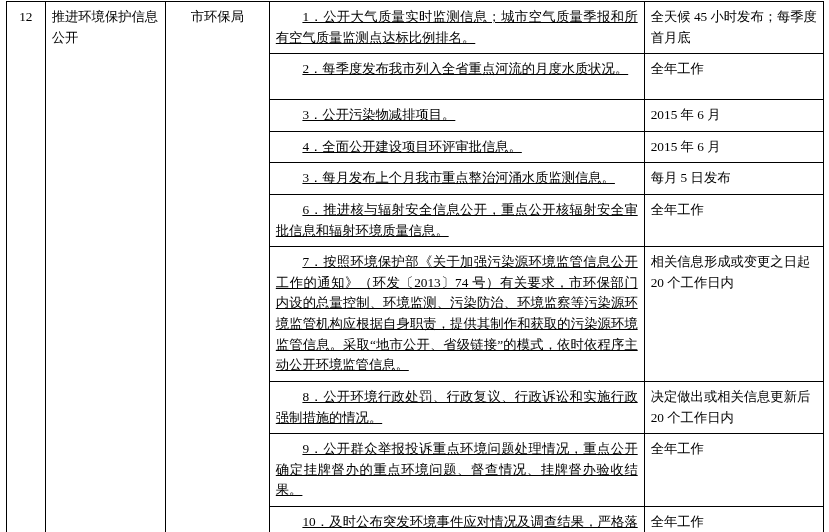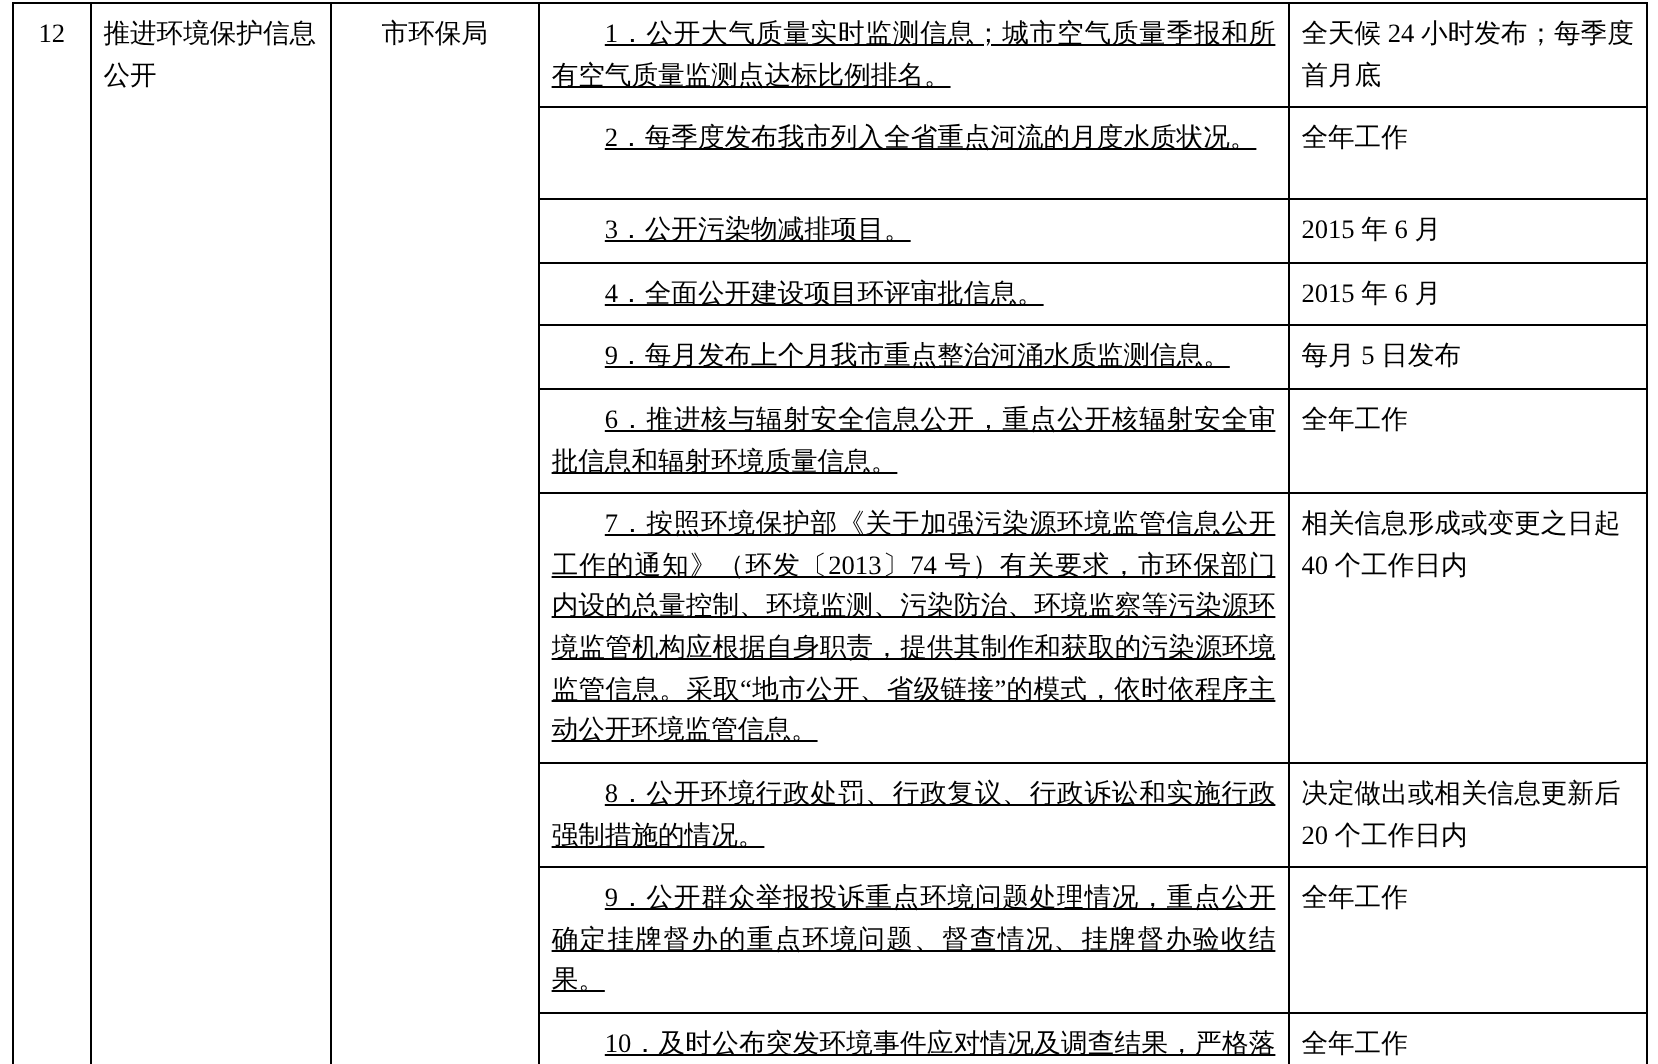--- a/index.html
+++ b/index.html
@@ -88,45 +88,45 @@
       <col style="width:102px">
       <col style="width:368px">
       <col style="width:176px">
     </colgroup>
     <tbody>
       <tr class="row-h1">
         <td class="col-no" rowspan="10">12</td>
         <td class="col-task" rowspan="10">推进环境保护信息公开</td>
         <td class="col-dept" rowspan="10">市环保局</td>
         <td class="col-item">1．公开大气质量实时监测信息；城市空气质量季报和所有空气质量监测点达标比例排名。</td>
-        <td class="col-time">全天候 24 小时发布；每季度首月底</td>
+        <td class="col-time">全天候 45 小时发布；每季度首月底</td>
       </tr>
       <tr class="row-h2">
         <td class="col-item">2．每季度发布我市列入全省重点河流的月度水质状况。</td>
         <td class="col-time">全年工作</td>
       </tr>
       <tr class="row-h3">
         <td class="col-item">3．公开污染物减排项目。</td>
         <td class="col-time">2015 年 6 月</td>
       </tr>
       <tr class="row-h4">
         <td class="col-item">4．全面公开建设项目环评审批信息。</td>
         <td class="col-time">2015 年 6 月</td>
       </tr>
       <tr class="row-h5">
-        <td class="col-item">9．每月发布上个月我市重点整治河涌水质监测信息。</td>
+        <td class="col-item">3．每月发布上个月我市重点整治河涌水质监测信息。</td>
         <td class="col-time">每月 5 日发布</td>
       </tr>
       <tr class="row-h6">
         <td class="col-item">6．推进核与辐射安全信息公开，重点公开核辐射安全审批信息和辐射环境质量信息。</td>
         <td class="col-time">全年工作</td>
       </tr>
       <tr class="row-h7">
         <td class="col-item">7．按照环境保护部《关于加强污染源环境监管信息公开工作的通知》（环发〔2013〕74 号）有关要求，市环保部门内设的总量控制、环境监测、污染防治、环境监察等污染源环境监管机构应根据自身职责，提供其制作和获取的污染源环境监管信息。采取“地市公开、省级链接”的模式，依时依程序主动公开环境监管信息。</td>
-        <td class="col-time">相关信息形成或变更之日起 40 个工作日内</td>
+        <td class="col-time">相关信息形成或变更之日起 20 个工作日内</td>
       </tr>
       <tr class="row-h8">
         <td class="col-item">8．公开环境行政处罚、行政复议、行政诉讼和实施行政强制措施的情况。</td>
         <td class="col-time">决定做出或相关信息更新后 20 个工作日内</td>
       </tr>
       <tr class="row-h9">
         <td class="col-item">9．公开群众举报投诉重点环境问题处理情况，重点公开确定挂牌督办的重点环境问题、督查情况、挂牌督办验收结果。</td>
         <td class="col-time">全年工作</td>
       </tr>
       <tr class="row-h10">

